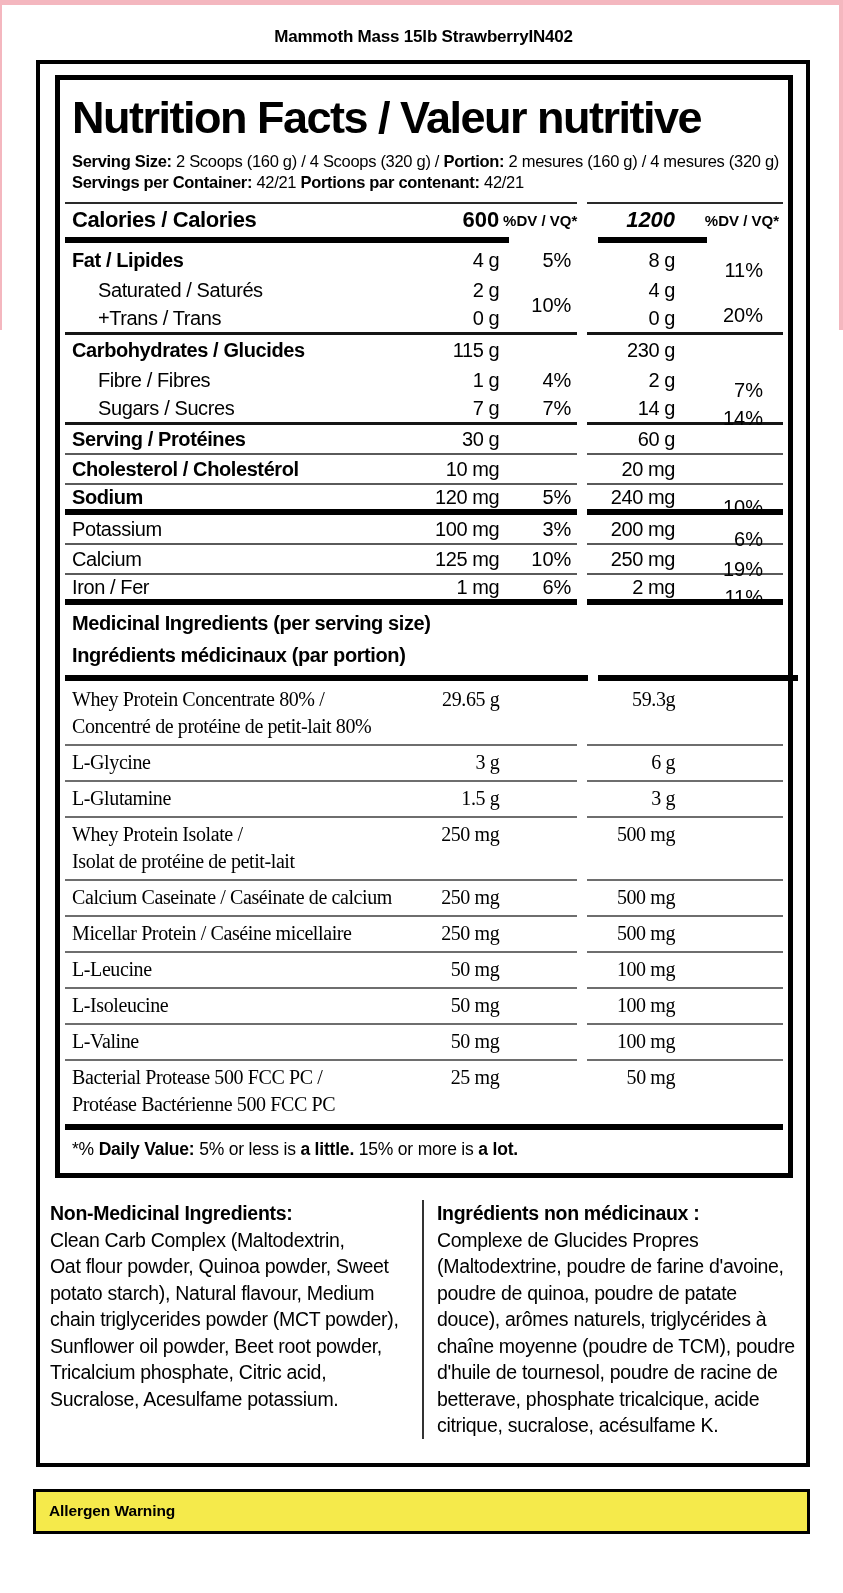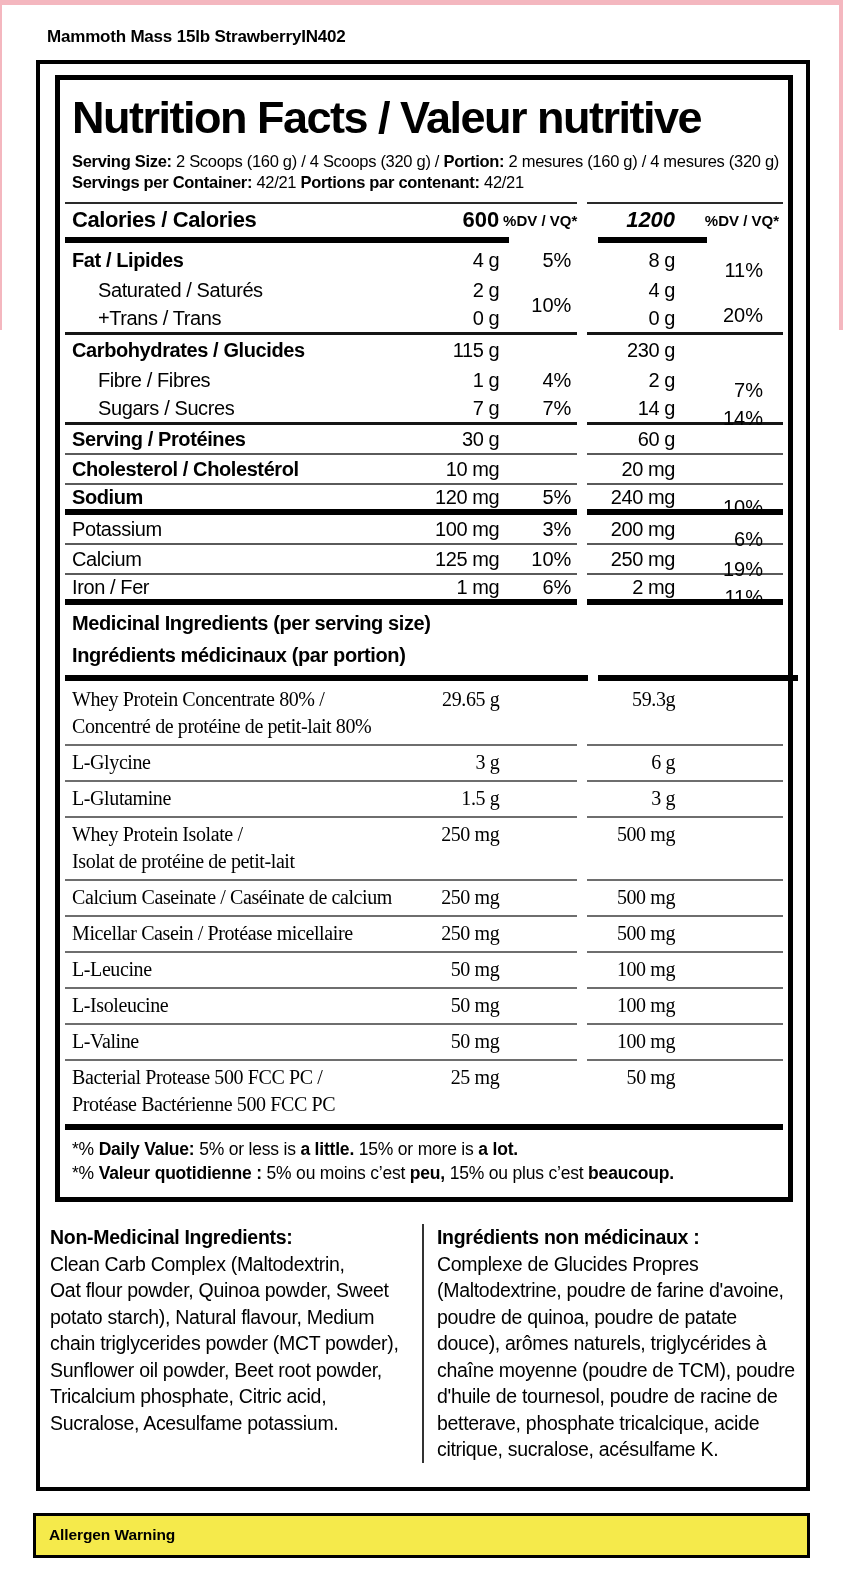--- a/index.html
+++ b/index.html
@@ -4,21 +4,21 @@
 <style>
   * { margin:0; padding:0; box-sizing:border-box; }
   html,body { background:#ffffff; }
   body { font-family:"Liberation Sans", sans-serif; color:#000; }
   .page { position:relative; width:843px; height:1593px; background:#fff; overflow:hidden; }
 
   .strip-top  { position:absolute; top:0; left:0; right:0; height:5px; background:#f4b7bf; }
   .strip-left { position:absolute; top:0; left:0; width:2px; height:330px; background:#f4b7bf; }
   .strip-right{ position:absolute; top:0; right:0; width:4px; height:330px; background:#f4b7bf; }
 
-  .header-row { display:flex; justify-content:flex-start; margin:27px 43px 0 47px;
+  .header-row { display:flex; justify-content:center; margin:27px 43px 0 47px;
                 font-size:17px; font-weight:bold; letter-spacing:-0.2px; }
 
   .outer-box { margin:13px 33px 0 36px; border:4px solid #000; padding:0 0 24px 0; }
   .inner-box { margin:11px 13px 0 15px; border:5px solid #000; padding:0 0 12px 0; }
   .inner-pad { padding:0 5px; }
 
   .nf-title { font-size:45px; font-weight:bold; letter-spacing:-1.5px; margin:12px 2px 8px 7px;
               white-space:nowrap; }
   .serv-line { font-size:16.5px; margin:2px 2px 0 7px; letter-spacing:-0.3px; }
   .serv-line b { letter-spacing:-0.3px; }
@@ -344,21 +344,21 @@
                 </div>
                 <div class="seg-gap"></div>
                 <div class="seg seg-r">
                   <div class="amt2">500 mg</div>
                   <div class="dv2"></div>
                 </div>
               </div>
               <div class="mrow mrow-sep">
                 <div class="seg seg-l">
                   <div class="mlbl">
-                    <div class="">Micellar Casein / Protéase micellaire</div>
+                    <div class="">Micellar Protein / Caséine micellaire</div>
                   </div>
                   <div class="amt">250 mg</div>
                   <div class="dv"></div>
                 </div>
                 <div class="seg-gap"></div>
                 <div class="seg seg-r">
                   <div class="amt2">500 mg</div>
                   <div class="dv2"></div>
                 </div>
               </div>
@@ -417,21 +417,20 @@
                 <div class="seg seg-r">
                   <div class="amt2">50 mg</div>
                   <div class="dv2"></div>
                 </div>
               </div>
             </div>
 
           <div class="fullbar"></div>
           <div class="footnotes">
             <div class="footnote">*% <b>Daily Value:</b> 5% or less is <b>a little.</b> 15% or more is <b>a lot.</b></div>
-            <div class="footnote">*% <b>Valeur quotidienne :</b> 5% ou moins c’est <b>peu,</b> 15% ou plus c’est <b>beaucoup.</b></div>
           </div>
         </div>
       </div>
     </div>
 
     <div class="nonmed">
       <div class="nonmed-col nonmed-left">
         <div class="nonmed-heading">Non-Medicinal Ingredients:</div>
         <div>
             <div>Clean Carb Complex (Maltodextrin,</div>

